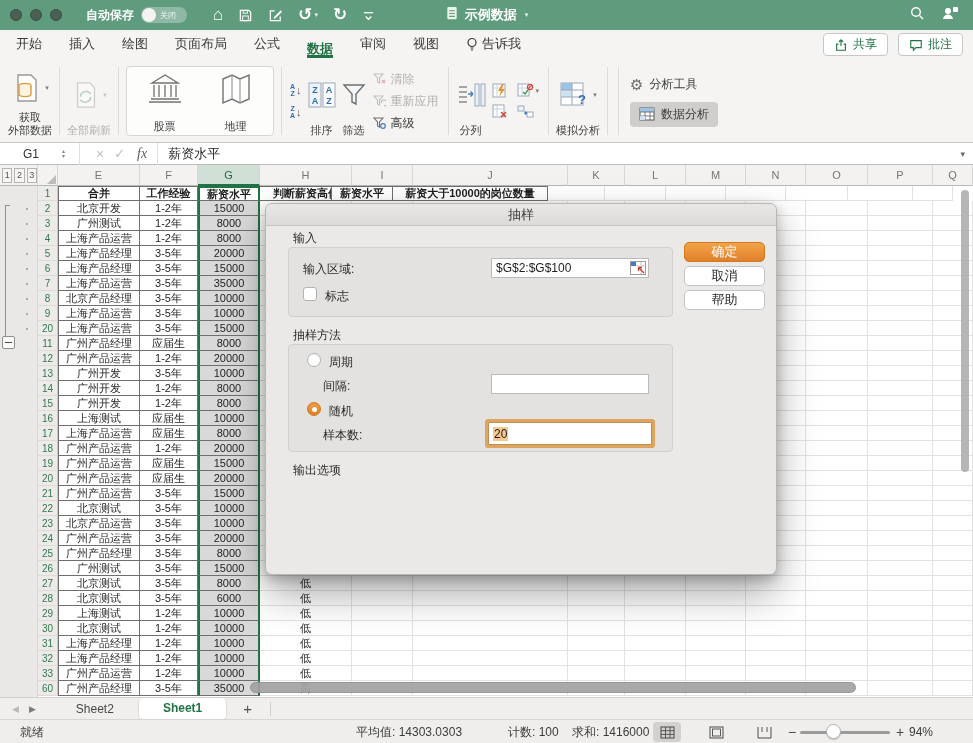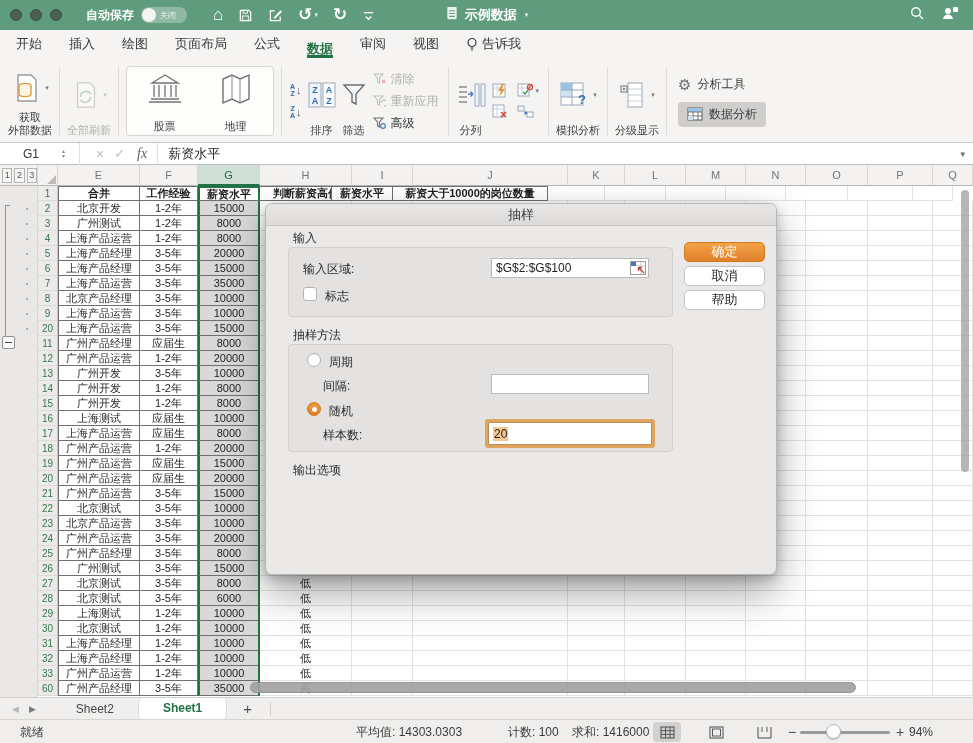--- a/index.html
+++ b/index.html
@@ -233,20 +233,35 @@
         <span class="mtab">
           <span class="bulb">
             <svg width="12" height="15" viewBox="0 0 12 15">
               <circle cx="6" cy="5.5" r="4" fill="none" stroke="#3a3a3a" stroke-width="1.2"></circle>
               <path d="M4.5 11h3M5 13h2" stroke="#3a3a3a" stroke-width="1.2"></path>
             </svg>
           </span>
           <span>告诉我</span>
         </span>
       </div>
+    <div class="mb-right">
+      <span class="pill-btn">
+        <svg width="14" height="14" viewBox="0 0 16 16">
+            <path d="M5 7H3v7h10V7h-2" fill="none" stroke="#217346" stroke-width="1.3"></path>
+            <path d="M8 9V2M8 2L5.5 4.5M8 2l2.5 2.5" fill="none" stroke="#217346" stroke-width="1.3"></path>
+          </svg>
+        <span>共享</span>
+      </span>
+      <span class="pill-btn">
+        <svg width="14" height="14" viewBox="0 0 16 16">
+            <path d="M2 3h12v8H8l-3 3v-3H2z" fill="none" stroke="#217346" stroke-width="1.3"></path>
+          </svg>
+        <span>批注</span>
+      </span>
+    </div>
   </div>
 
   <div class="ribbon">
     <div class="rbig">
       <span class="ric">
         <svg width="32" height="32" viewBox="0 0 32 32">
             <path d="M7 3h13l5 5v21H7z" fill="#fff" stroke="#9a9998" stroke-width="1.4"></path>
             <ellipse cx="14" cy="14" rx="6" ry="2.6" fill="#fdf3e3" stroke="#e09a3e" stroke-width="1.4"></ellipse>
             <path d="M8 14v8c0 1.4 2.7 2.6 6 2.6s6-1.2 6-2.6v-8" fill="#fdf3e3" stroke="#e09a3e" stroke-width="1.4"></path>
           </svg>
@@ -391,32 +406,20 @@
             <rect x="2" y="2" width="11" height="7" fill="#9dc3e6"></rect>
             <rect x="2" y="9" width="11" height="7" fill="#cfe2f3"></rect>
             <path d="M2 9h22M2 16h22M13 2v22" stroke="#9aa7b8"></path>
             <text x="19" y="23" font-size="13" fill="#2e6db6" font-weight="bold">?</text>
           </svg>
         <span class="chev">▾</span>
       </span>
       <span class="rlabel">模拟分析</span>
     </div>
     <div class="rdiv"></div>
-    <div class="rbig">
-      <span class="ric">
-        <svg width="30" height="28" viewBox="0 0 30 28">
-            <rect x="9" y="2" width="14" height="24" fill="#fff" stroke="#9aa7b8"></rect>
-            <path d="M9 8h14M9 14h14M9 20h14" stroke="#c9d2dd"></path>
-            <rect x="2" y="5" width="6" height="6" fill="#fff" stroke="#6f6f6e"></rect>
-            <path d="M3.5 8h3M5 6.5v3" stroke="#6f6f6e"></path>
-          </svg>
-        <span class="chev">▾</span>
-      </span>
-      <span class="rlabel">分级显示</span>
-    </div>
     <div class="rdiv"></div>
     <div class="an-stack">
       <span class="an-row">
         <span class="gear">⚙</span>
         <span>分析工具</span>
       </span>
       <span class="an-row pressed">
         <svg width="16" height="14" viewBox="0 0 16 14">
             <rect x="1" y="1" width="14" height="12" fill="#fff" stroke="#5a5a5a"></rect>
             <rect x="1" y="1" width="14" height="4" fill="#9dc3e6"></rect>

